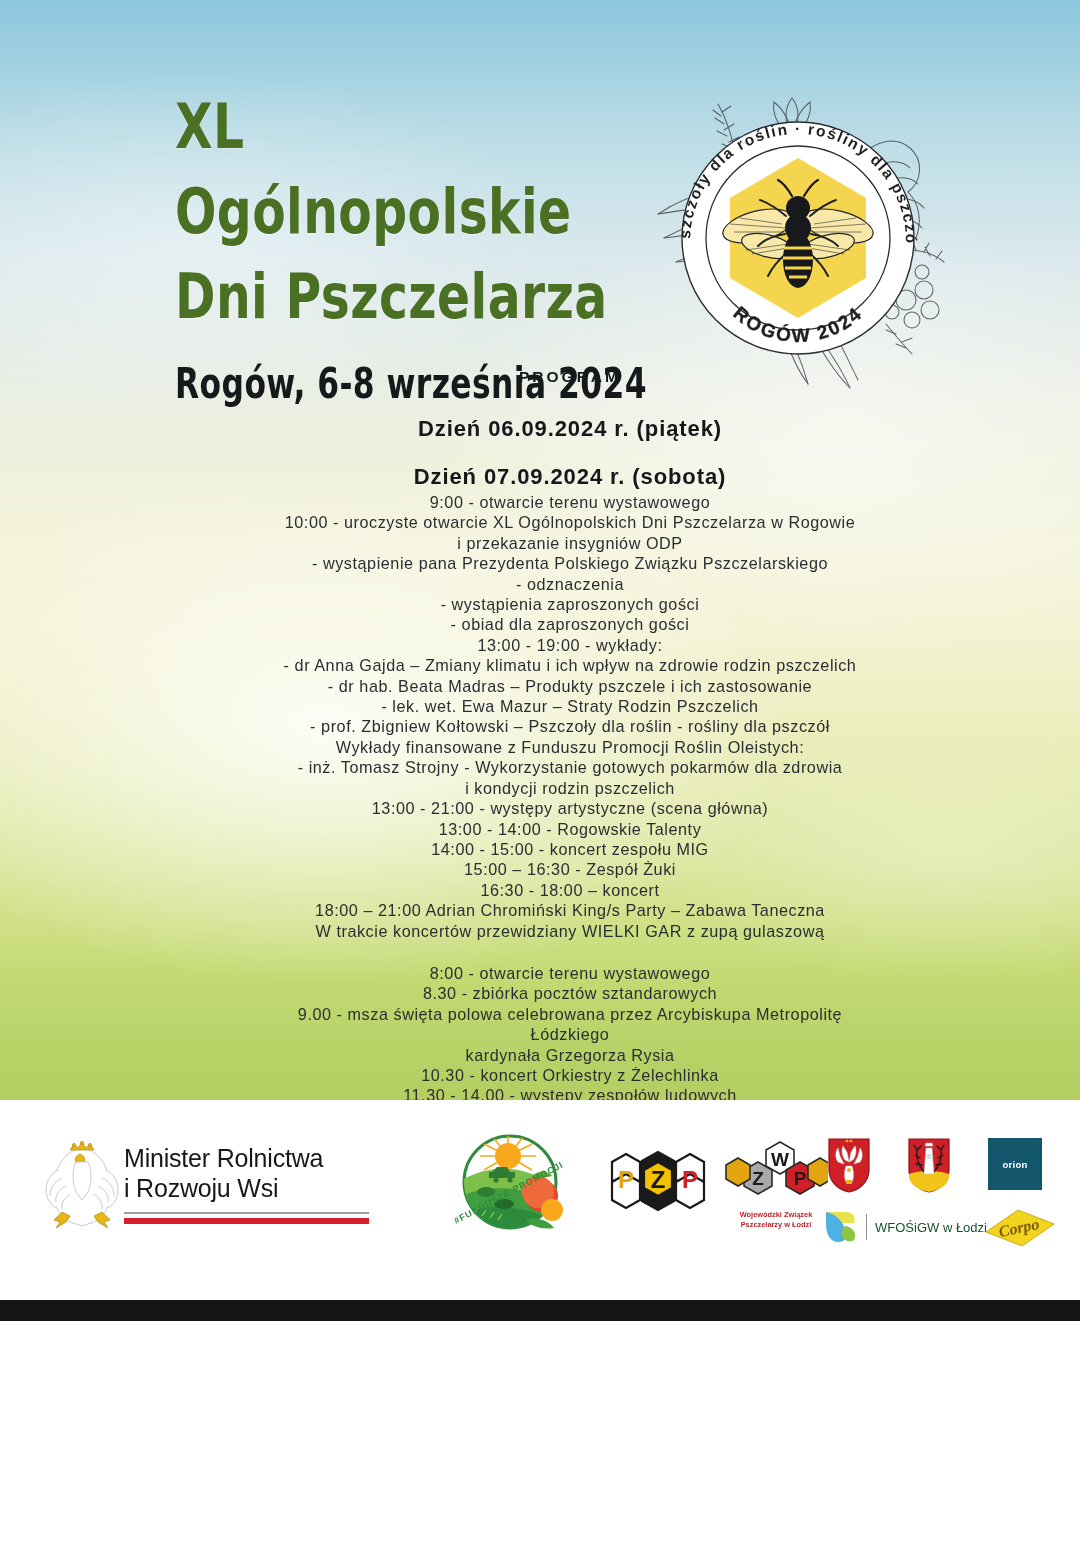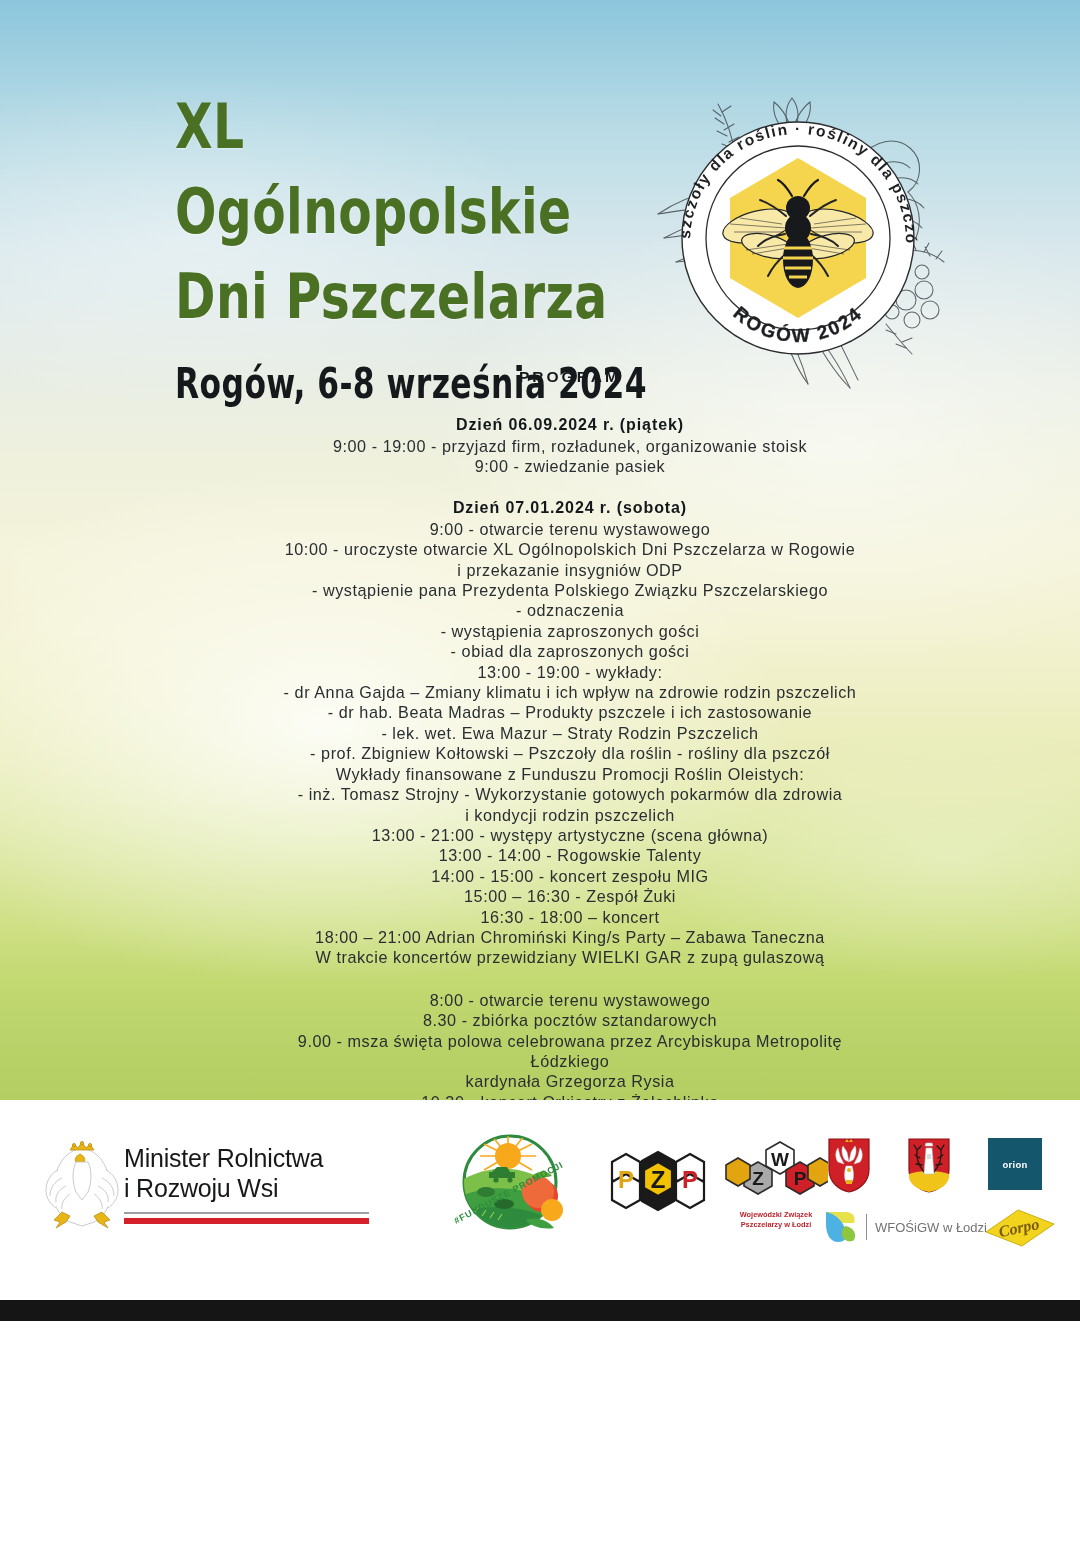--- a/index.html
+++ b/index.html
@@ -88,21 +88,21 @@
     font-weight:700;
     font-size:15.5px;
     letter-spacing:3.0px;
     color:#16191c;
     margin-bottom:30px;
   }
   .day { margin-bottom:22px; }
   .day-title {
     font-family:"Liberation Sans","DejaVu Sans",sans-serif;
     font-weight:700;
-    font-size:16px;
+    font-size:22px;
     letter-spacing:0.9px;
     color:#14181b;
     margin-bottom:2px;
     margin-top:20px;
   }
   .day-lines {
     font-family:"Liberation Sans","DejaVu Sans",sans-serif;
     font-weight:400;
     font-size:16.2px;
     line-height:20.4px;
@@ -180,21 +180,21 @@
   .orion-box { width:54px; height:52px; background:#14566b; display:flex; align-items:center; justify-content:center; }
   .orion-text {
     font-family:"Liberation Sans","DejaVu Sans",sans-serif;
     font-size:9.5px; font-weight:700; color:#ffffff; letter-spacing:0.3px;
   }
 
   
   .lg-wfos { left:824px; top:110px; display:flex; align-items:center; gap:8px; }
   .wfos-mark { width:34px; height:34px; position:relative; }
   .wfos-div { width:1px; height:26px; background:#8b8f93; }
-  .wfos-text { font-family:"Liberation Sans","DejaVu Sans",sans-serif; font-size:13px; color:#737373; white-space:nowrap; }
+  .wfos-text { font-family:"Liberation Sans","DejaVu Sans",sans-serif; font-size:13px; color:#14532d; white-space:nowrap; }
 
   
   .lg-corpo { left:982px; top:106px; width:76px; height:44px; }
   .corpo-text {
     font-family:"Liberation Serif","DejaVu Serif",serif;
     font-style:italic; font-weight:700; font-size:16px; fill:#7a5a12;
   }
 </style>
 </head>
 <body>
@@ -322,26 +322,24 @@
         </g>
       </g>
     </svg>
   </div>
 
   <div class="program">
     <div class="program-head">PROGRAM</div>
 
     <div class="day">
       <div class="day-title">Dzień 06.09.2024 r. (piątek)</div>
-      <div class="day-lines">9:00 - 19:00 - przyjazd firm, rozładunek, organizowanie stoisk
-9:00 - zwiedzanie pasiek</div>
     </div>
 
     <div class="day">
-      <div class="day-title">Dzień 07.01.2024 r. (sobota)</div>
+      <div class="day-title">Dzień 07.09.2024 r. (sobota)</div>
       <div class="day-lines">9:00 - otwarcie terenu wystawowego
 10:00 - uroczyste otwarcie XL Ogólnopolskich Dni Pszczelarza w Rogowie
 i przekazanie insygniów ODP
 - wystąpienie pana Prezydenta Polskiego Związku Pszczelarskiego
 - odznaczenia
 - wystąpienia zaproszonych gości
 - obiad dla zaproszonych gości
 13:00 - 19:00 - wykłady:
 - dr Anna Gajda – Zmiany klimatu i ich wpływ na zdrowie rodzin pszczelich
 - dr hab. Beata Madras – Produkty pszczele i ich zastosowanie

